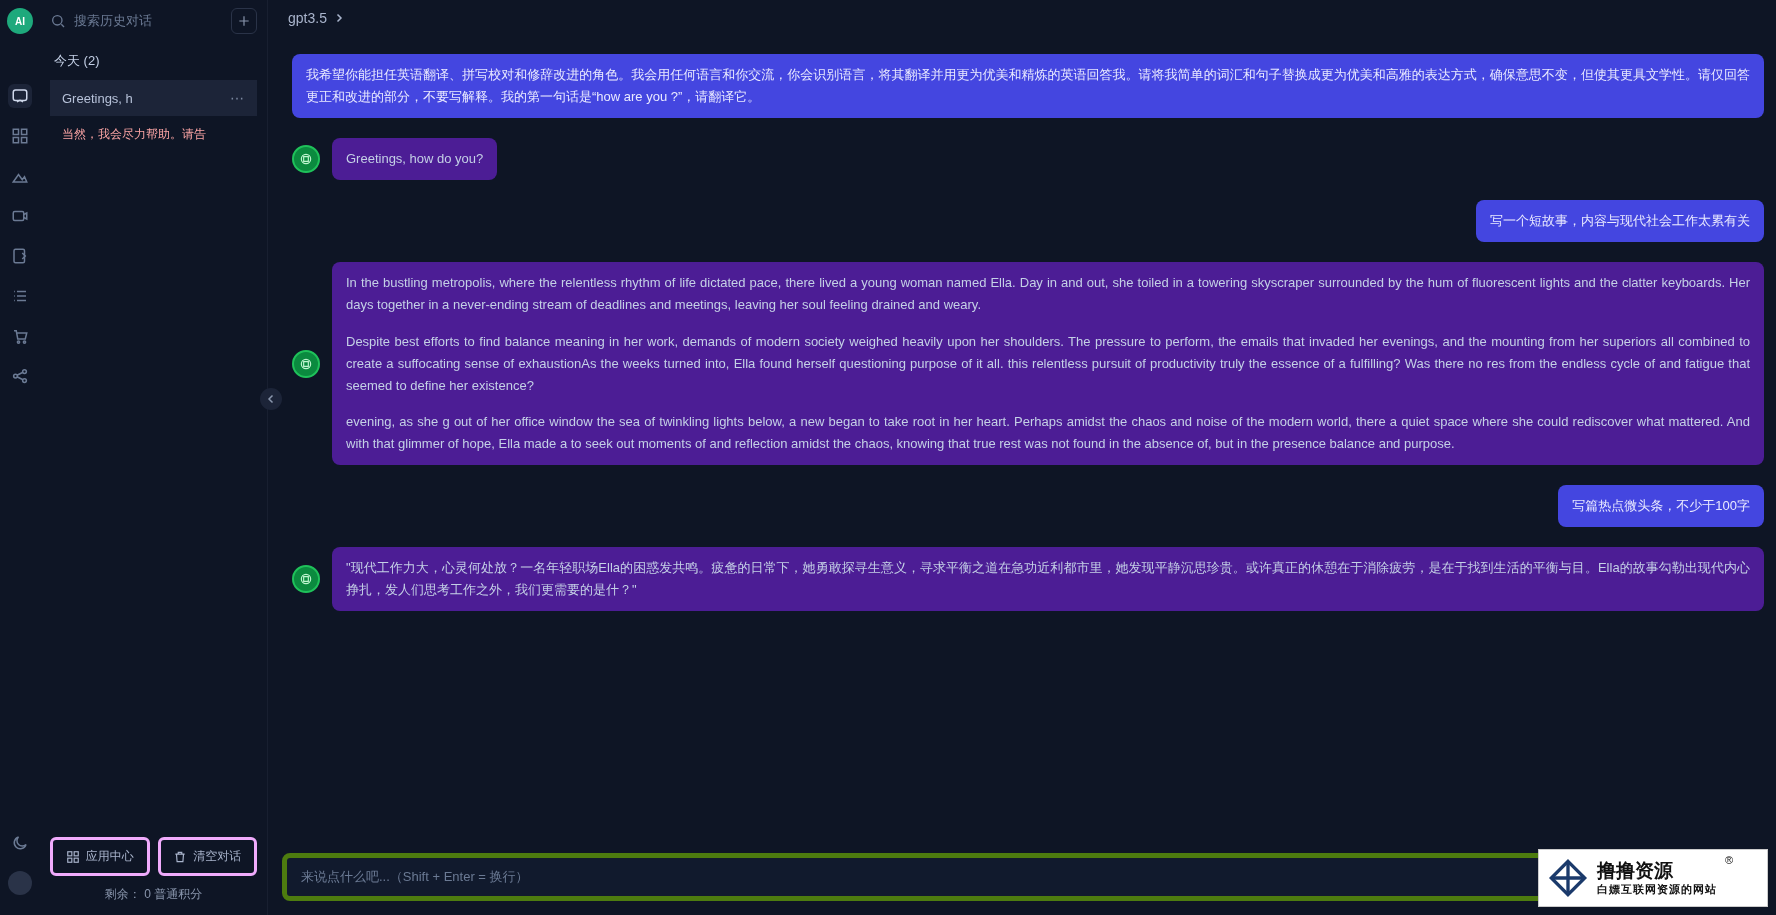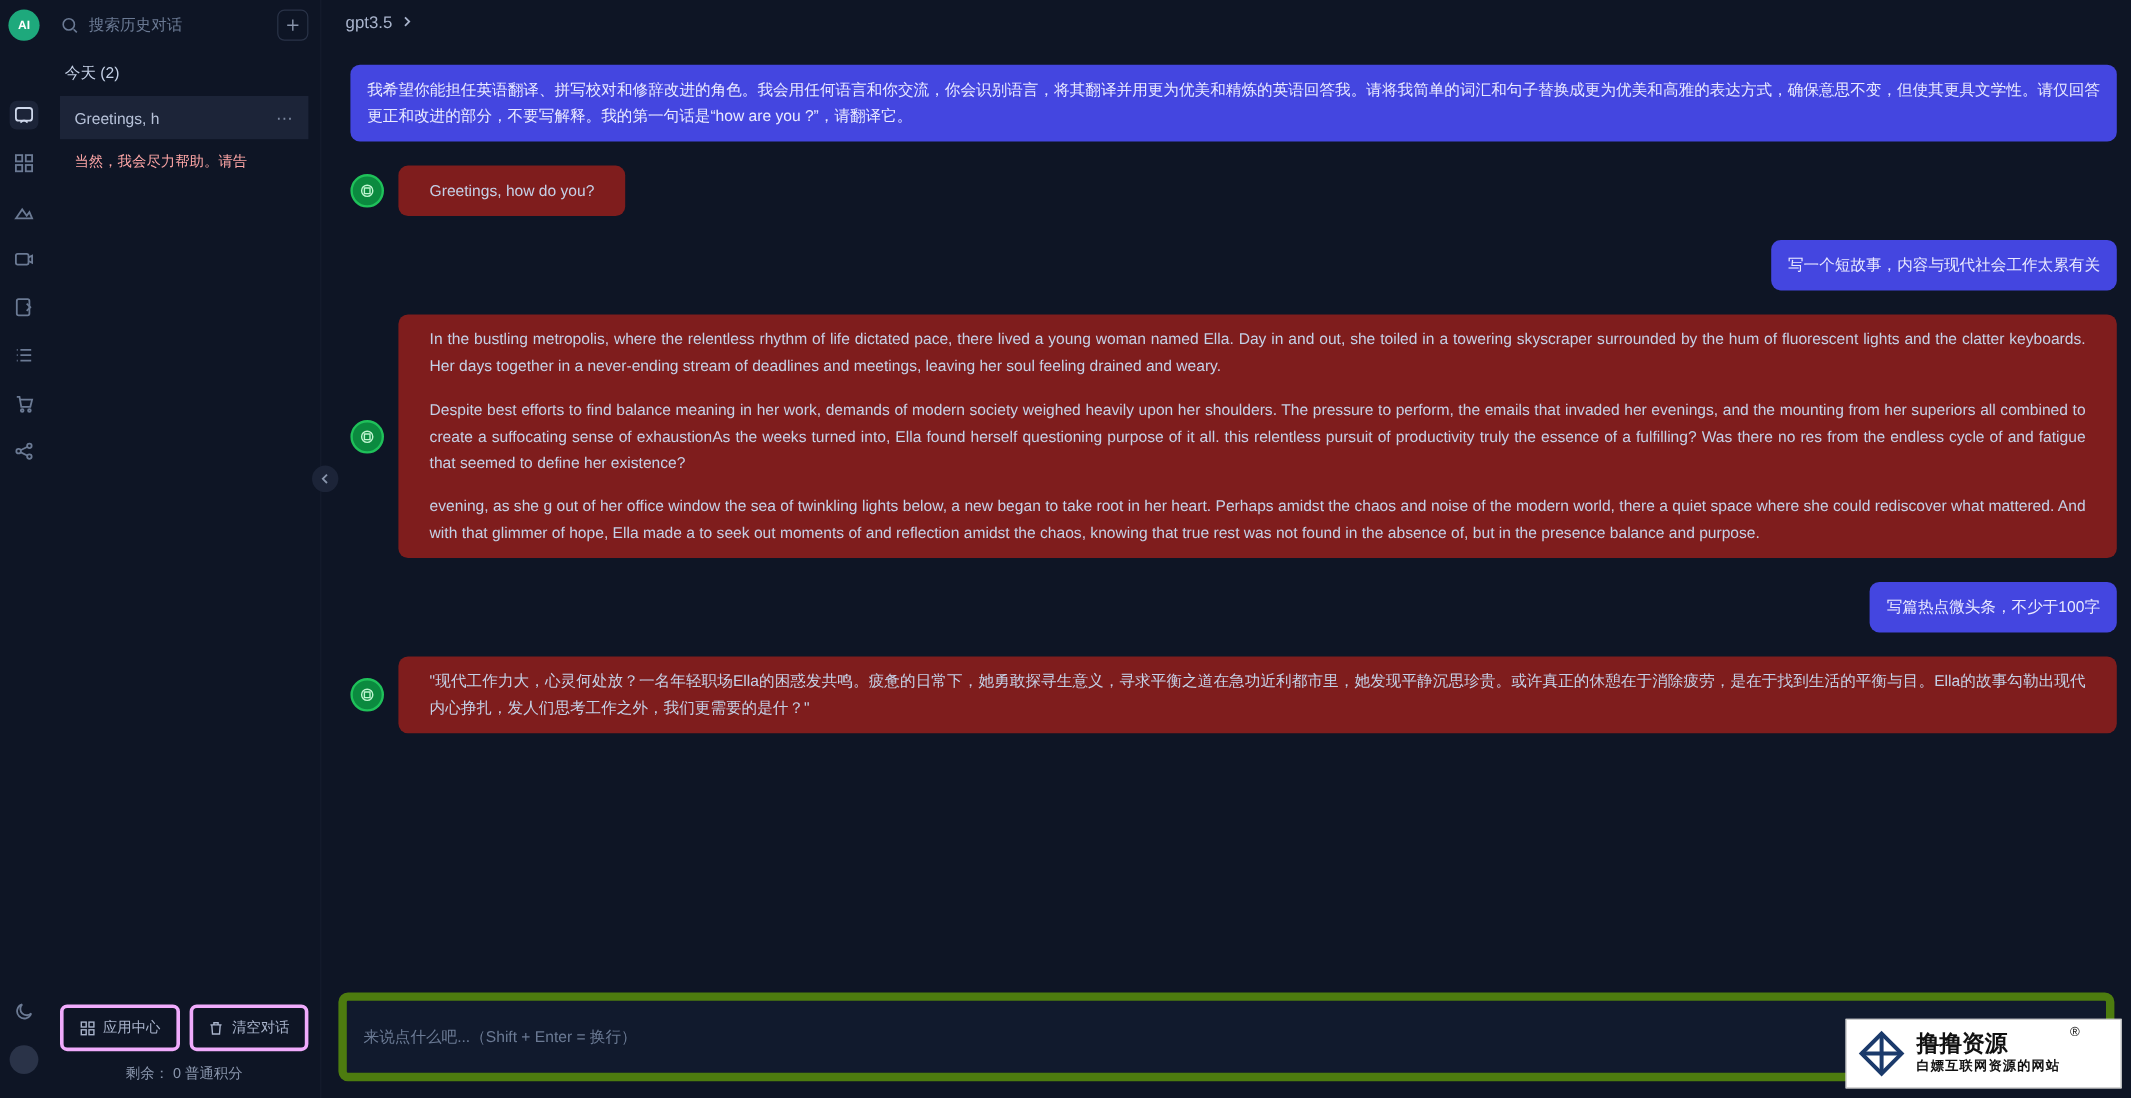--- a/index.html
+++ b/index.html
@@ -25,25 +25,25 @@
 .credit-line{text-align:center;color:#8a96ad;font-size:12px}
 .collapse-handle{position:absolute;left:260px;top:388px;width:22px;height:22px;border-radius:50%;background:#1c2438;display:flex;align-items:center;justify-content:center;color:#8a96ad;cursor:pointer;z-index:5}
 .main{flex:1;display:flex;flex-direction:column;background:#0E1525;min-width:0}
 .model-header{padding:10px 20px;color:#a9b4cc;font-size:14px;display:flex;align-items:center;gap:6px}
 .chat-scroll{flex:1;overflow-y:auto;padding:0 12px 16px 24px}
 .msg{display:flex;gap:12px;margin-bottom:20px;align-items:center}
 .msg.user{justify-content:flex-end}
 .msg.assistant .avatar{width:28px;height:28px;border-radius:50%;background:#0b8a3f;border:2px solid #1fc15a;flex-shrink:0;display:flex;align-items:center;justify-content:center}
 .bubble-user{background:#4446e0;color:#e9e9ff;border-radius:8px;padding:10px 14px;line-height:1.7;font-size:13px;max-width:100%}
 .bubble-user.wide{width:100%;text-align:justify}
-.bubble-assistant{background:#7f1d1d;color:#c4d0e6;border-radius:8px;padding:10px 26px;line-height:1.7;font-size:13px}
+.bubble-assistant{background:#4c1d95;color:#c4d0e6;border-radius:8px;padding:10px 14px;line-height:1.7;font-size:13px}
 .bubble-assistant.wide{flex:1;text-align:justify}
 .bubble-assistant p{margin-bottom:14px}
 .bubble-assistant p:last-child{margin-bottom:0}
-.input-bar{margin:0 14px 14px;border:7px solid #4d7c0f;border-radius:8px;padding:21px 14px;color:#6b7a94;font-size:13px;background:#111a2d}
+.input-bar{margin:0 14px 14px;border:5px solid #4d7c0f;border-radius:8px;padding:10px 14px;color:#6b7a94;font-size:13px;background:#111a2d}
 .watermark{position:absolute;right:8px;bottom:8px;width:230px;height:58px;background:#fff;border:1px solid #ccc;display:flex;align-items:center;padding:4px 8px;gap:8px}
 .wm-logo{width:42px;height:42px;display:flex;align-items:center;justify-content:center}
 .wm-text{display:flex;flex-direction:column;line-height:1.2}
 .wm-big{font-size:19px;font-weight:700;color:#111}
 .wm-small{font-size:11px;font-weight:700;color:#111;letter-spacing:1px}
 .wm-r{font-size:11px;color:#111;align-self:flex-start}
 svg{display:block}
 </style>
 </head>
 <body>

